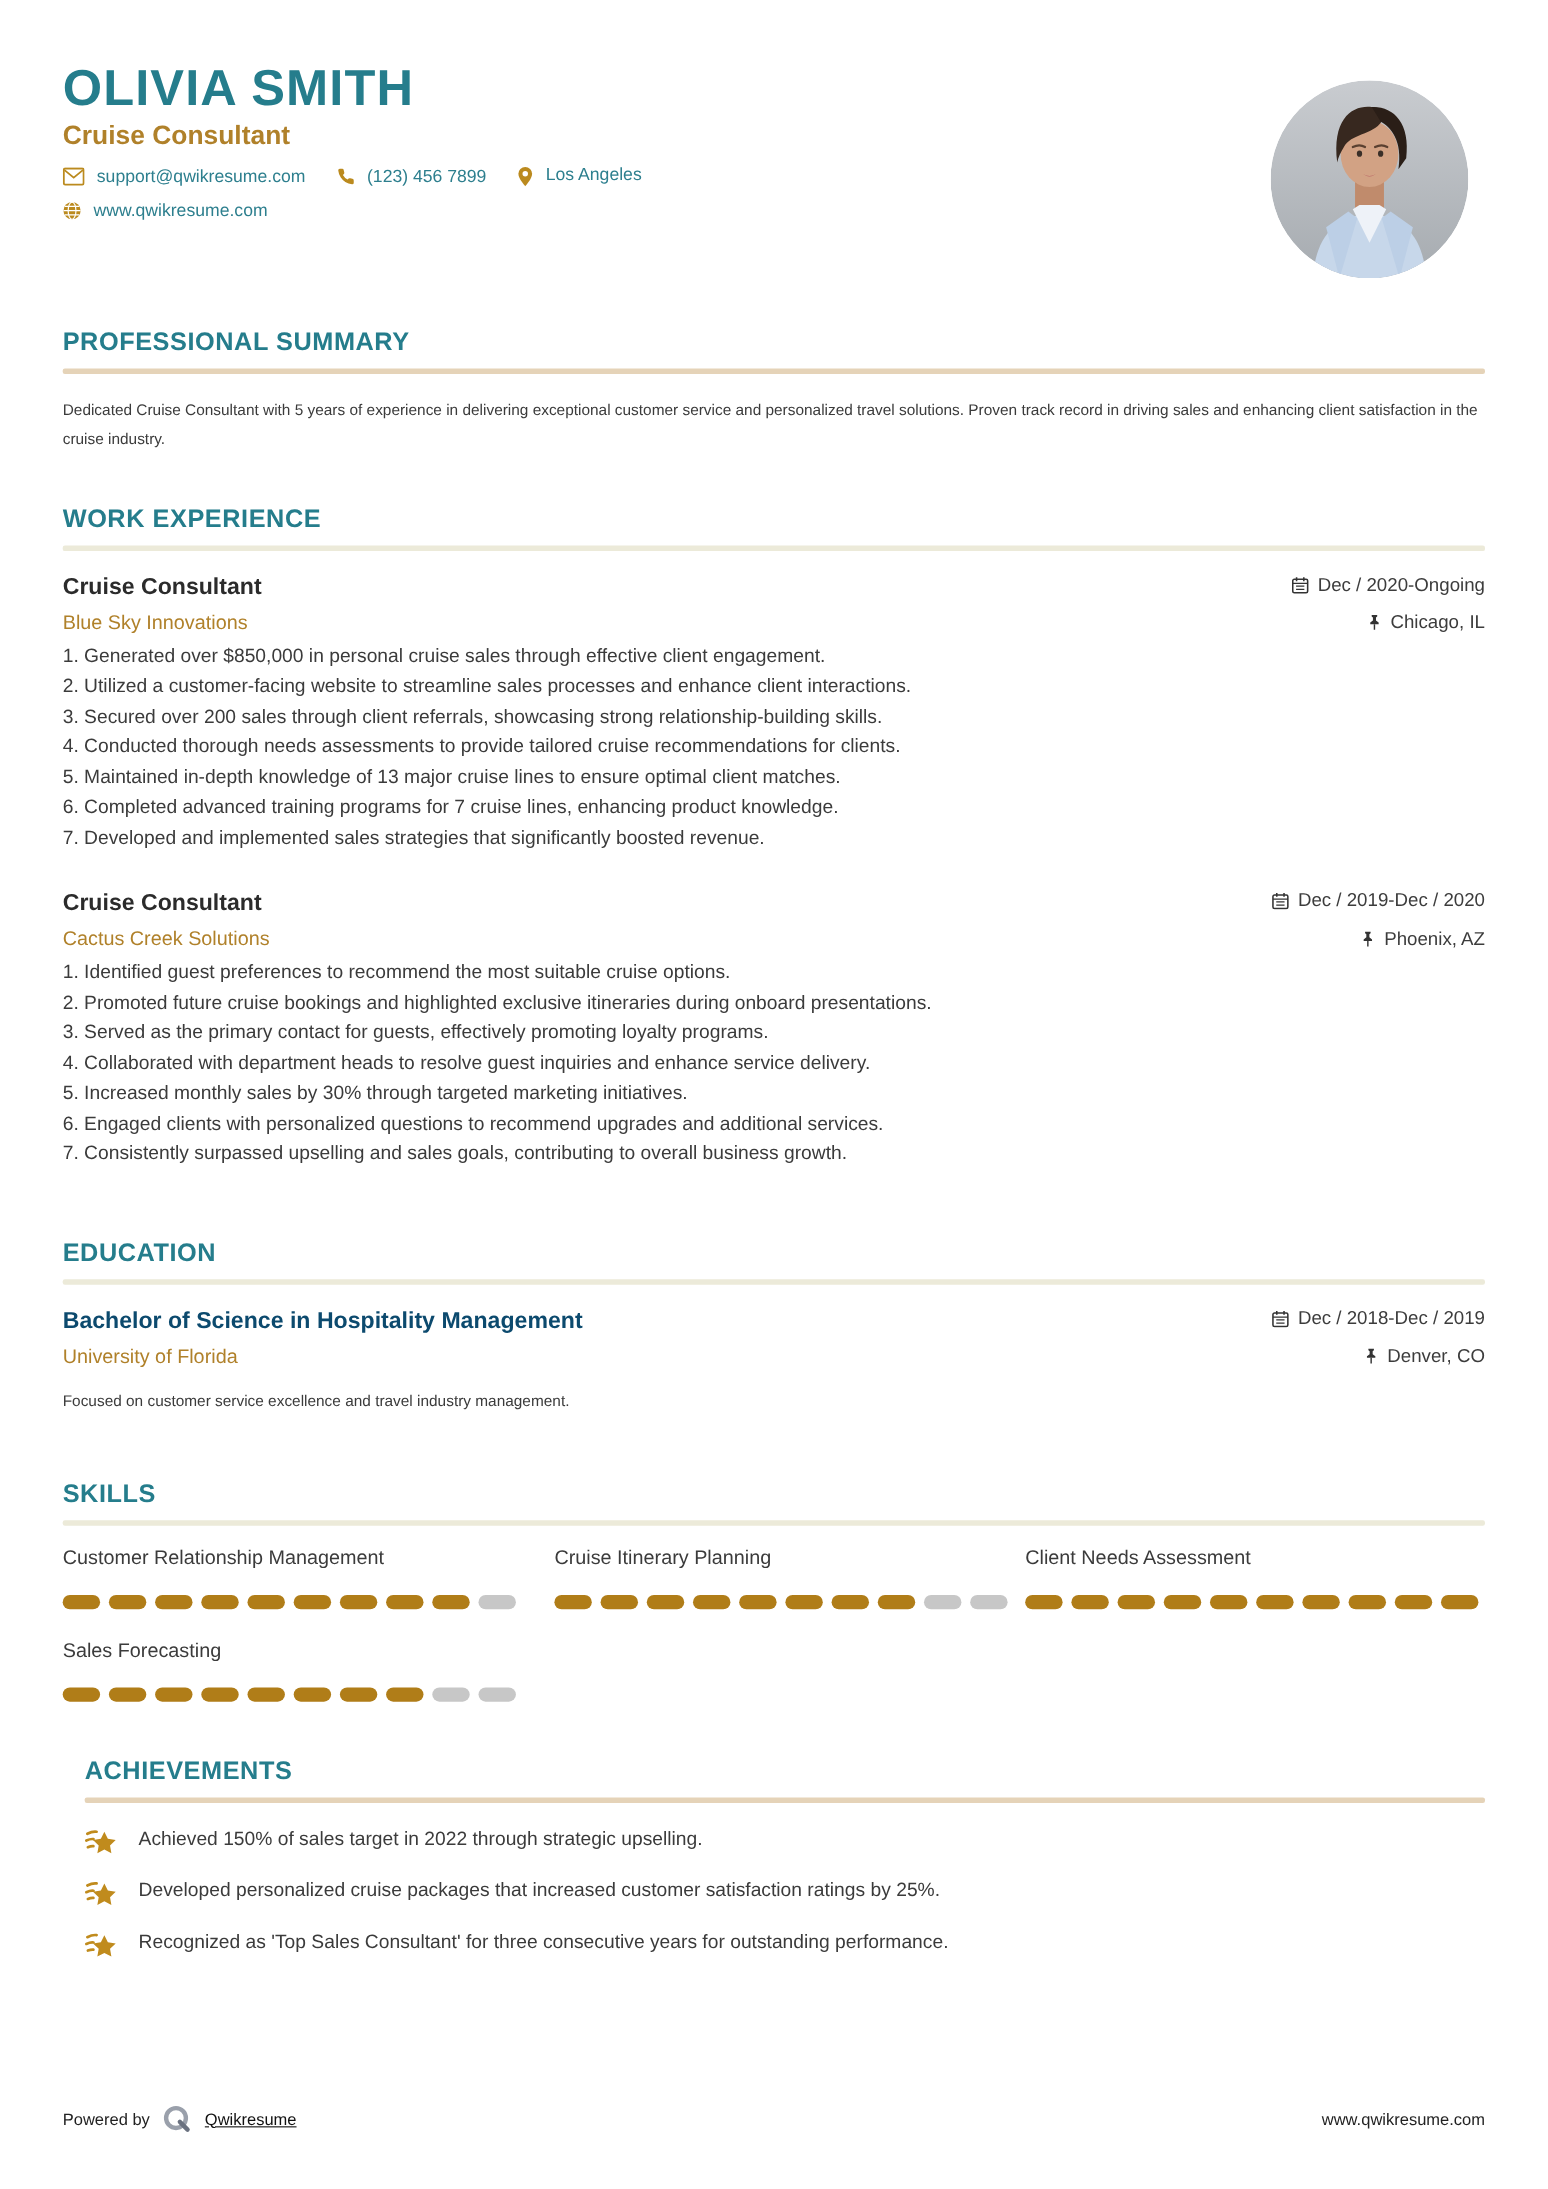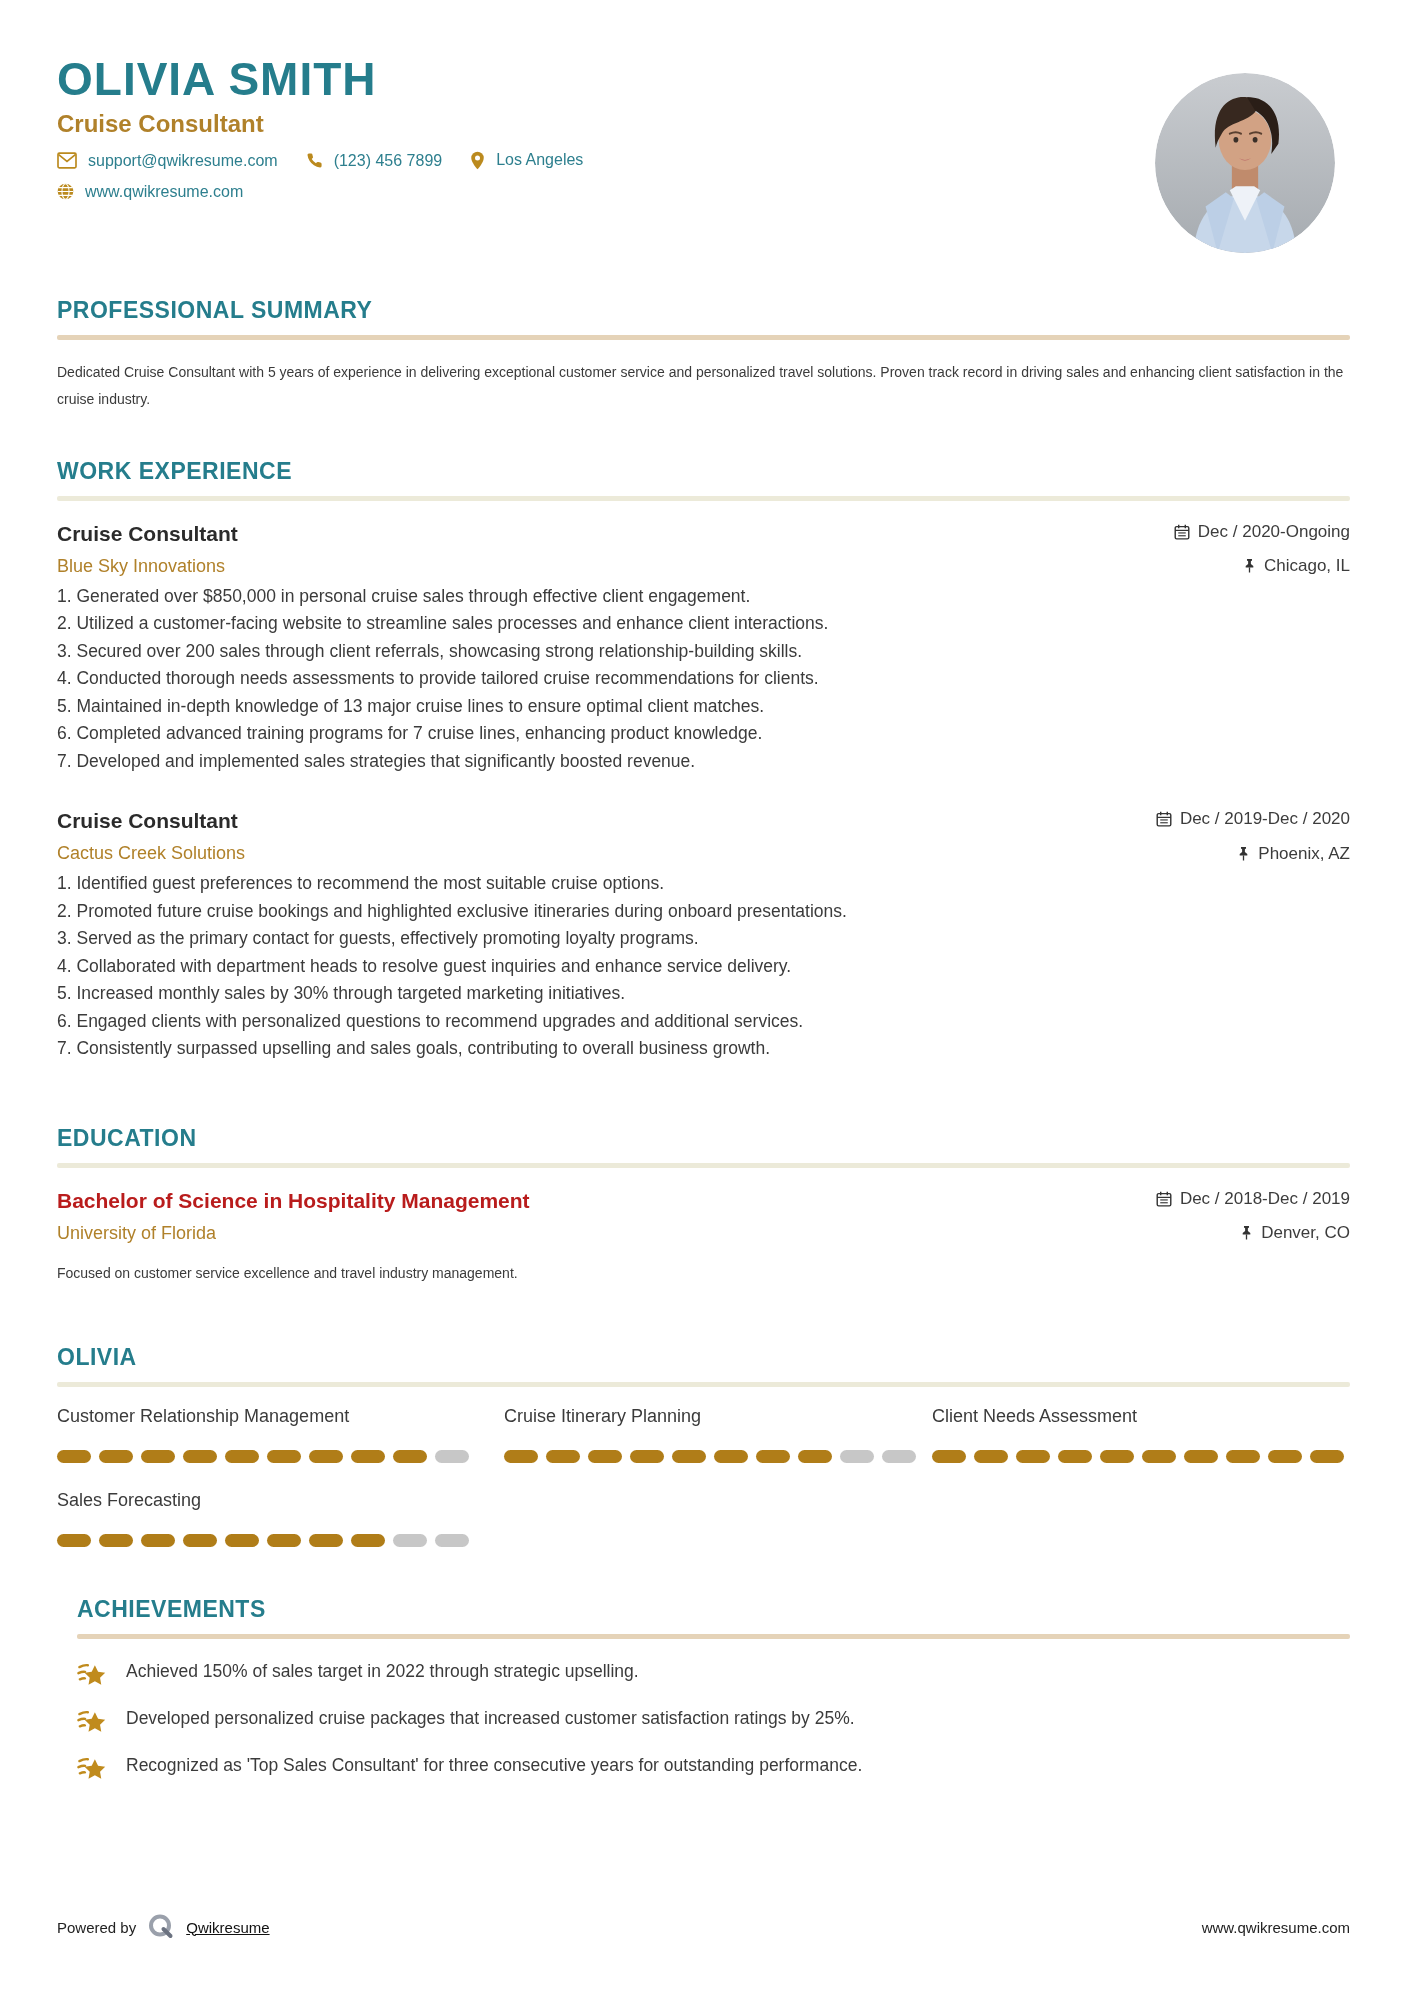--- a/index.html
+++ b/index.html
@@ -67,21 +67,21 @@
     margin:19px 0 0;
     font-size:14px;
     line-height:27px;
     color:#3b3b3b;
   }
   
   .job{margin-top:21px;}
   .job + .job{margin-top:34px;}
   .job-head{display:flex;justify-content:space-between;align-items:flex-start;}
   .job-title{font-size:21px;font-weight:bold;color:#2b2b2b;}
-  .degree-title{font-size:21px;font-weight:bold;color:#b91c1c;}
+  .degree-title{font-size:21px;font-weight:bold;color:#0c4a6e;}
   .job-company{font-size:18px;color:#b0812a;}
   .job-sub{display:flex;justify-content:space-between;align-items:center;margin-top:10px;}
   .meta{display:flex;align-items:center;gap:8px;font-size:17px;color:#3c3c3c;}
   ol.points{
     margin:6px 0 0;padding:0;list-style:none;counter-reset:item;
   }
   ol.points li{
     counter-increment:item;
     font-size:17.5px;line-height:27.5px;color:#3b3b3b;
   }
@@ -318,21 +318,21 @@
               </svg>
           </span>
           <span>Denver, CO</span>
         </div>
       </div>
       <p class="body" style="margin-top:16px">Focused on customer service excellence and travel industry management.</p>
     </div>
   </section>
 
   <section class="sec-skills">
-    <h2 class="sec-heading">OLIVIA</h2>
+    <h2 class="sec-heading">SKILLS</h2>
     <div class="rule rule-cream"></div>
     <div class="skills-grid">
       <div class="skill">
         <div class="skill-label">Customer Relationship Management</div>
         <div class="skill-bar">
             <span class="seg filled"></span>
             <span class="seg filled"></span>
             <span class="seg filled"></span>
             <span class="seg filled"></span>
             <span class="seg filled"></span>

